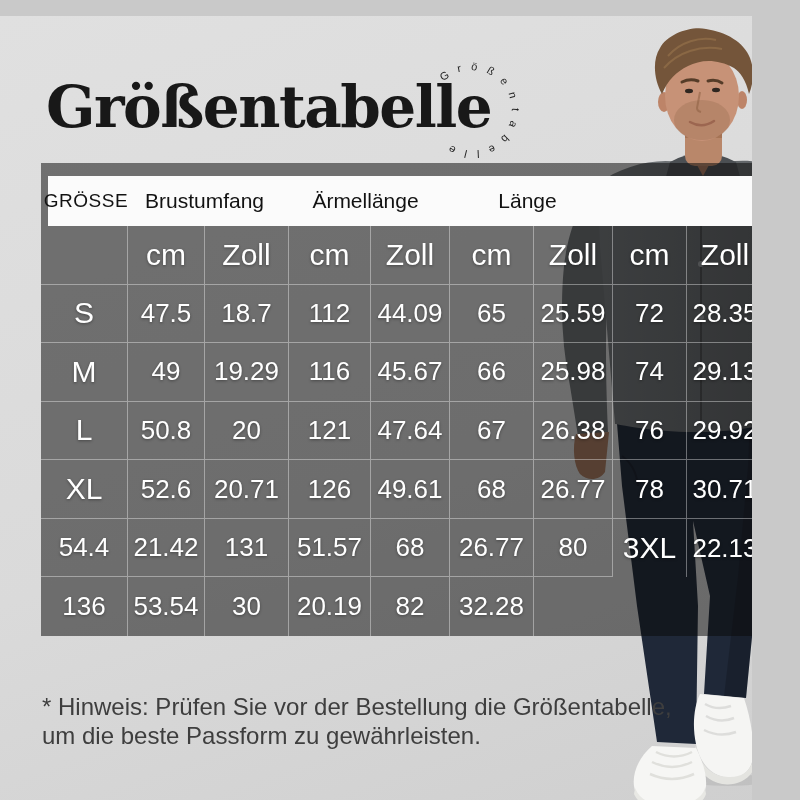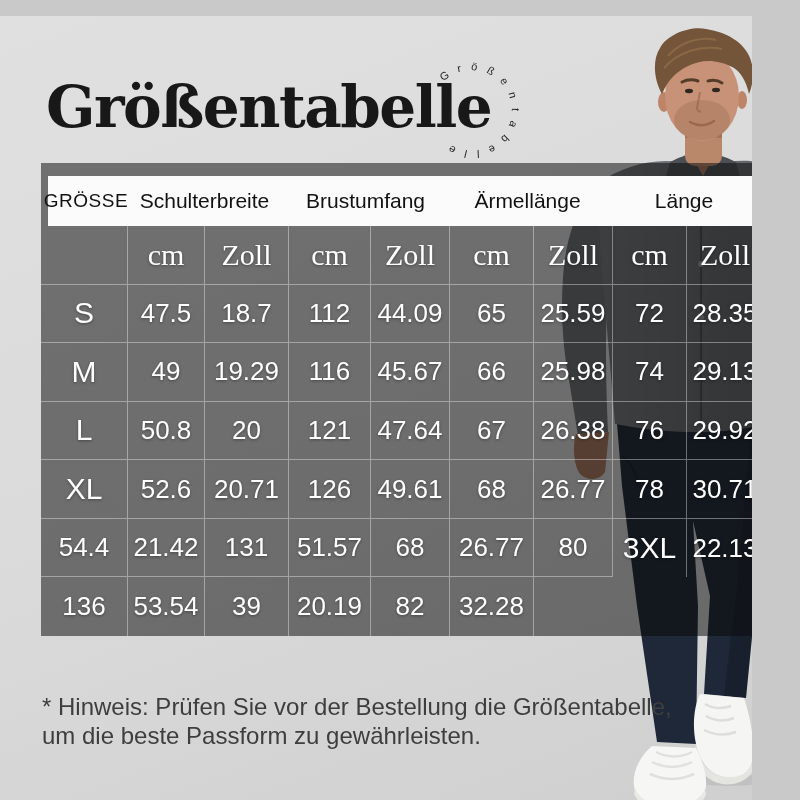--- a/index.html
+++ b/index.html
@@ -41,21 +41,21 @@
   }
   .cell{
     display:flex;align-items:center;justify-content:center;
     color:#ffffff;font-size:26px;white-space:nowrap;
     text-shadow:0 1px 3px rgba(0,0,0,.38);
     border-right:1px solid rgba(255,255,255,.38);
     border-bottom:1px solid rgba(255,255,255,.38);
   }
   .cell:nth-child(9n){border-right:none;}
   .cell.lastrow{border-bottom:none;}
-  .cell.unit{font-size:30px;font-family:Liberation Serif, serif;}
+  .cell.unit{font-size:30px;}
   .cell.size{font-size:30px;}
   
   .note{
     position:absolute;left:42px;top:676px;z-index:2;margin:0;
     color:#3e3e3e;font-size:24px;line-height:29px;
   }
   .note span{display:block;}
 </style>
 </head>
 <body>
@@ -132,21 +132,20 @@
       <path id="badgeCircle" d="M443.4,66 A40,40 0 1 1 443.3,66.1" fill="none"></path>
     </defs>
     <text font-family="Liberation Sans, sans-serif" font-size="11" letter-spacing="9" fill="#1f1f1f">
       <textPath href="#badgeCircle">Größentabelle</textPath>
     </text>
   </svg>
 
   <div class="table-overlay">
     <div class="table-header-row">
       <div class="hcell size-col-header">GRÖSSE</div>
-      <div class="hcell group-header">Schulterbreite</div>
       <div class="hcell group-header">Brustumfang</div>
       <div class="hcell group-header">Ärmellänge</div>
       <div class="hcell group-header">Länge</div>
     </div>
     <div class="table-body">
         <div class="cell unit"></div>
         <div class="cell unit">cm</div>
         <div class="cell unit">Zoll</div>
         <div class="cell unit">cm</div>
         <div class="cell unit">Zoll</div>
@@ -194,21 +193,21 @@
         <div class="cell val">21.42</div>
         <div class="cell val">131</div>
         <div class="cell val">51.57</div>
         <div class="cell val">68</div>
         <div class="cell val">26.77</div>
         <div class="cell val">80</div>
         <div class="cell size lastrow">3XL</div>
         <div class="cell val lastrow">22.13</div>
         <div class="cell val lastrow">136</div>
         <div class="cell val lastrow">53.54</div>
-        <div class="cell val lastrow">39</div>
+        <div class="cell val lastrow">30</div>
         <div class="cell val lastrow">20.19</div>
         <div class="cell val lastrow">82</div>
         <div class="cell val lastrow">32.28</div>
       </div>
   </div>
 
   <p class="note">
     <span>* Hinweis: Prüfen Sie vor der Bestellung die Größentabelle,</span>
     <span>um die beste Passform zu gewährleisten.</span>
   </p>

